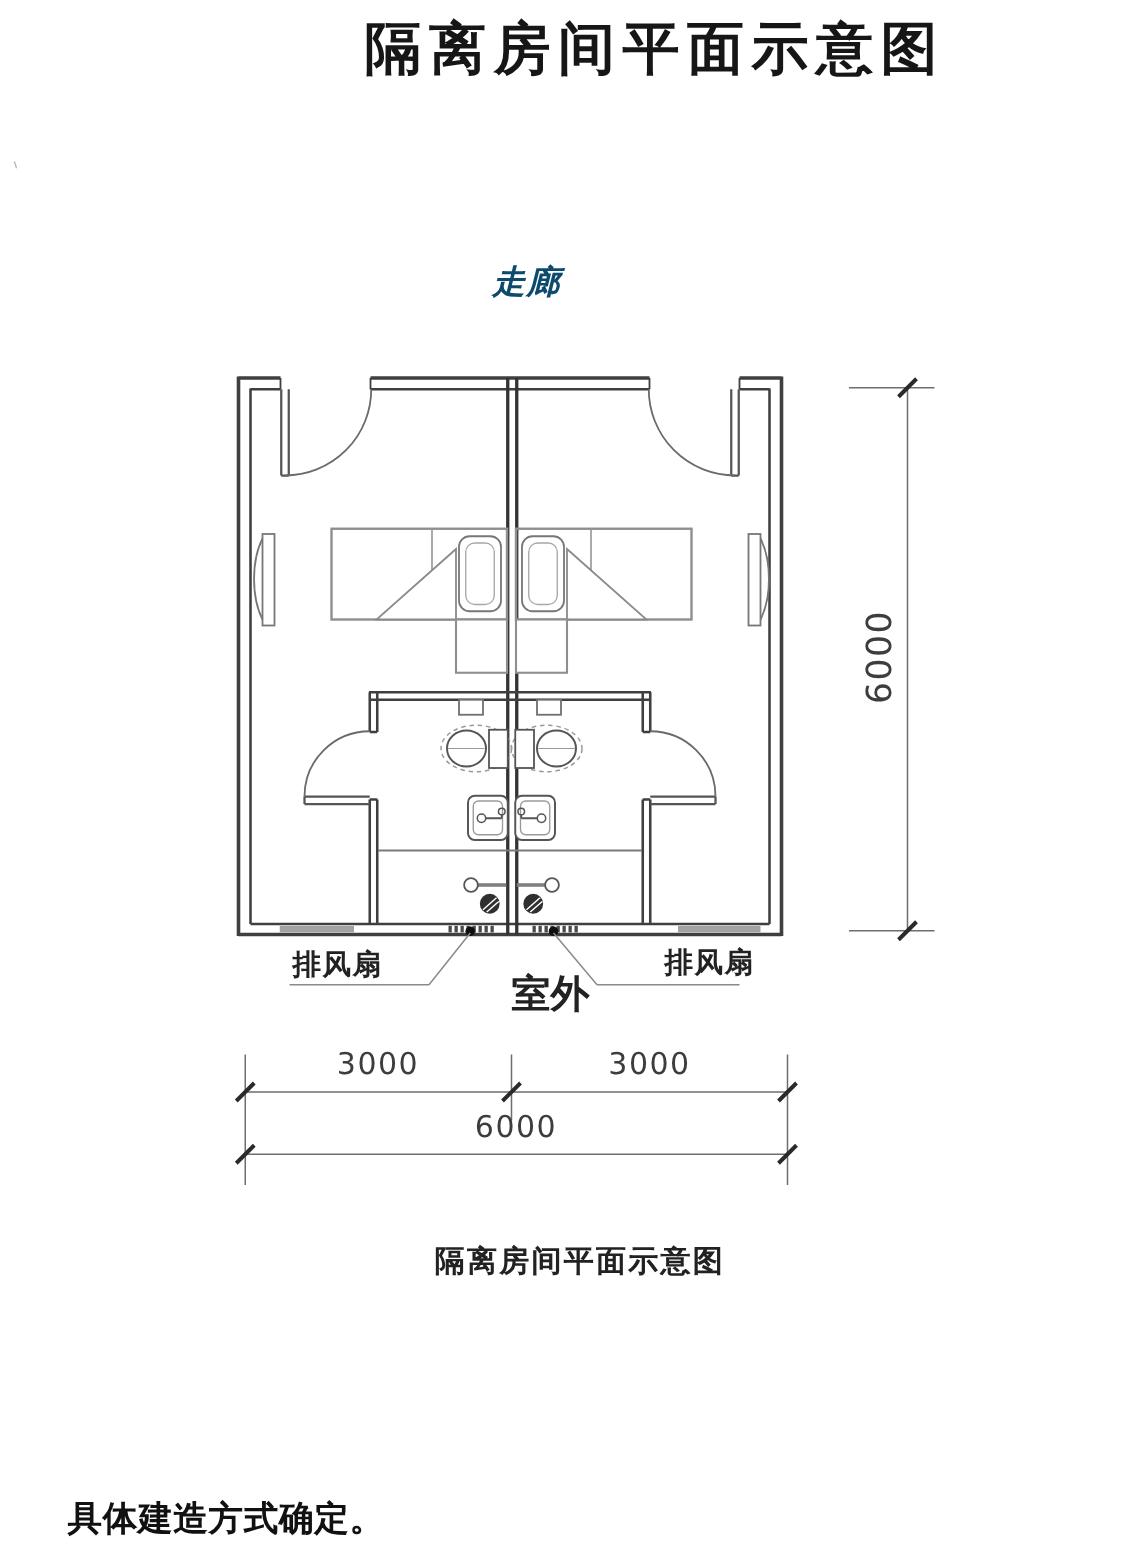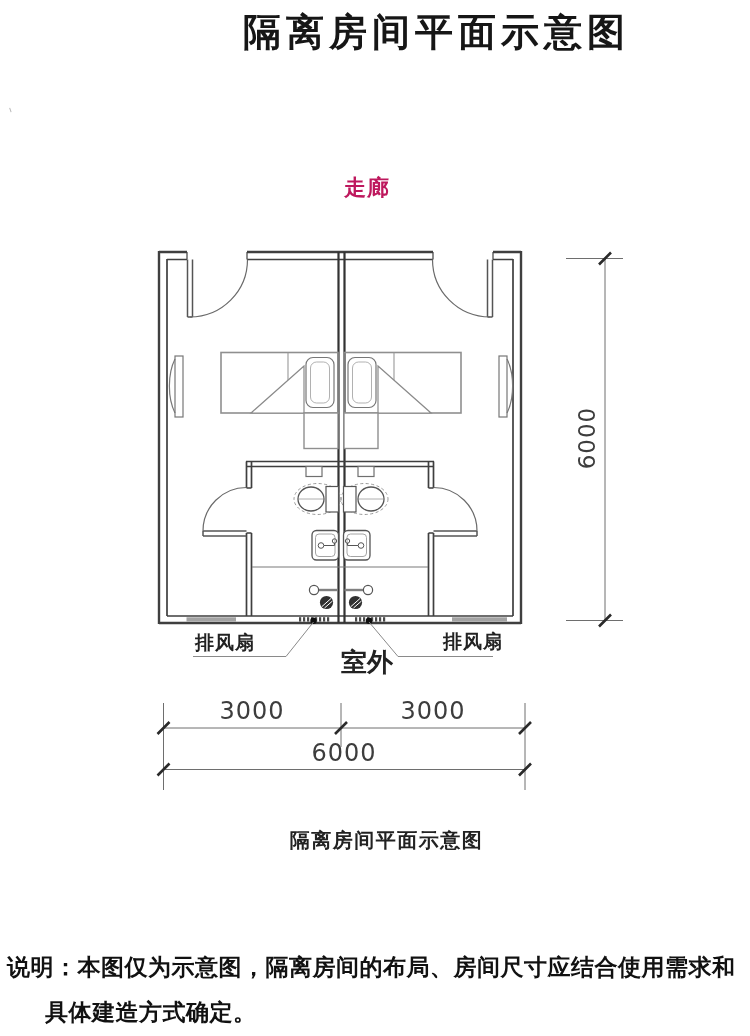--- a/index.html
+++ b/index.html
@@ -3,25 +3,25 @@
 <meta charset="utf-8">
 <style>
   html,body{margin:0;padding:0;background:#ffffff;}
   #page{position:relative;width:750px;height:1036px;background:#fff;overflow:hidden;}
   .abs{position:absolute;white-space:nowrap;}
   .serif{font-family:"Liberation Serif","DejaVu Serif",serif;}
   .sans{font-family:"Liberation Sans","DejaVu Sans",sans-serif;}
   .dimfont{font-family:"DejaVu Sans","Liberation Sans",sans-serif;color:#3d3d3d;}
   #title{left:243px;top:7px;font-size:38px;letter-spacing:5px;font-weight:600;color:#161616;}
   #stray{left:5px;top:104px;font-size:11px;color:#b9b9b9;transform:rotate(18deg);}
-  #corridor{left:344px;top:173px;font-size:22px;font-weight:600;color:#be185d;letter-spacing:1px;}
+  #corridor{left:328px;top:173px;font-size:22px;font-weight:600;color:#0c4a6e;letter-spacing:1px;font-style:italic;}
   #fanL{left:195px;top:630px;font-size:19px;font-weight:600;color:#222;letter-spacing:1px;}
   #fanR{left:443px;top:629px;font-size:19px;font-weight:600;color:#222;letter-spacing:1px;}
   #outdoor{left:341px;top:645px;font-size:26px;font-weight:600;color:#222;}
-  .dimnum{font-size:24px;text-align:center;letter-spacing:1px;}
+  .dimnum{font-size:20px;text-align:center;letter-spacing:1px;}
   #dim3kL{left:212px;top:697px;width:80px;}
   #dim3kR{left:393px;top:697px;width:80px;}
   #dim6kB{left:301px;top:739px;width:86px;}
   #dim6kR{left:556px;top:424px;width:64px;height:28px;transform:rotate(-90deg);transform-origin:center;font-size:23px;}
   #caption{left:286px;top:827px;width:201px;text-align:center;font-size:20px;font-weight:700;letter-spacing:1.5px;color:#222;}
   .note{left:7px;font-size:23px;font-weight:600;color:#111;letter-spacing:0.5px;}
   #note1{top:952px;}
   #note2{top:997px;margin-left:38px;}
   svg{position:absolute;left:0;top:0;}
 </style>
@@ -197,15 +197,14 @@
   <div id="fanR" class="abs serif">排风扇</div>
   <div id="outdoor" class="abs serif">室外</div>
 
   <div id="dim3kL" class="abs dimfont dimnum">3000</div>
   <div id="dim3kR" class="abs dimfont dimnum">3000</div>
   <div id="dim6kB" class="abs dimfont dimnum">6000</div>
   <div id="dim6kR" class="abs dimfont dimnum">6000</div>
 
   <div id="caption" class="abs serif">隔离房间平面示意图</div>
 
-  <div id="note1" class="abs sans note">说明：本图仅为示意图，隔离房间的布局、房间尺寸应结合使用需求和</div>
   <div id="note2" class="abs sans note">具体建造方式确定。</div>
 </div>
 
 </body></html>

